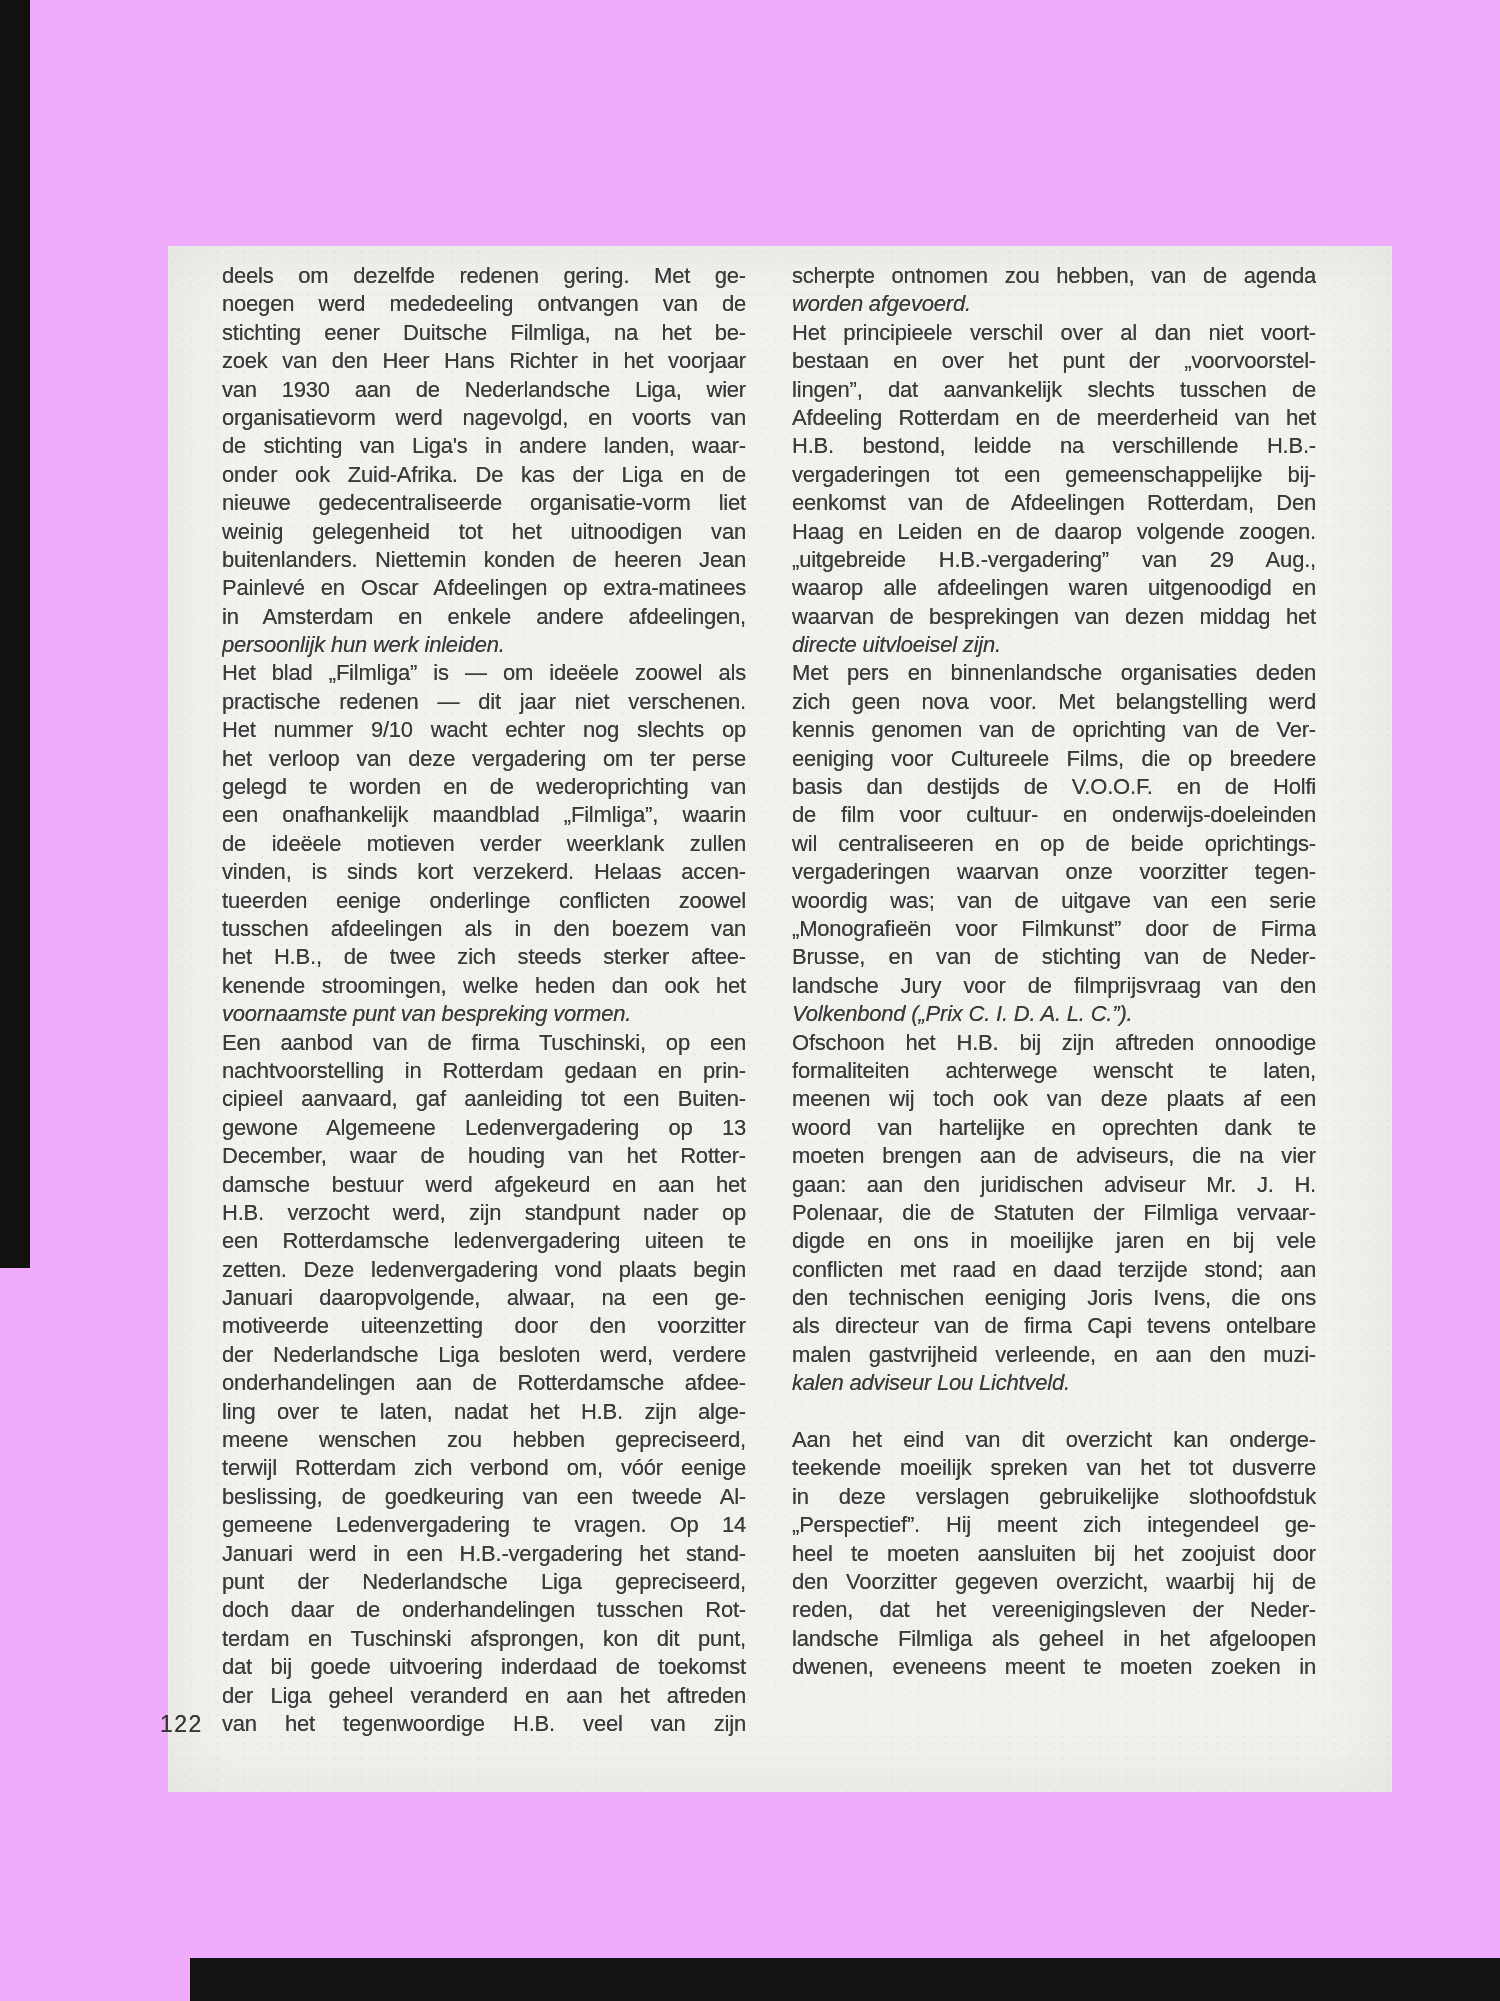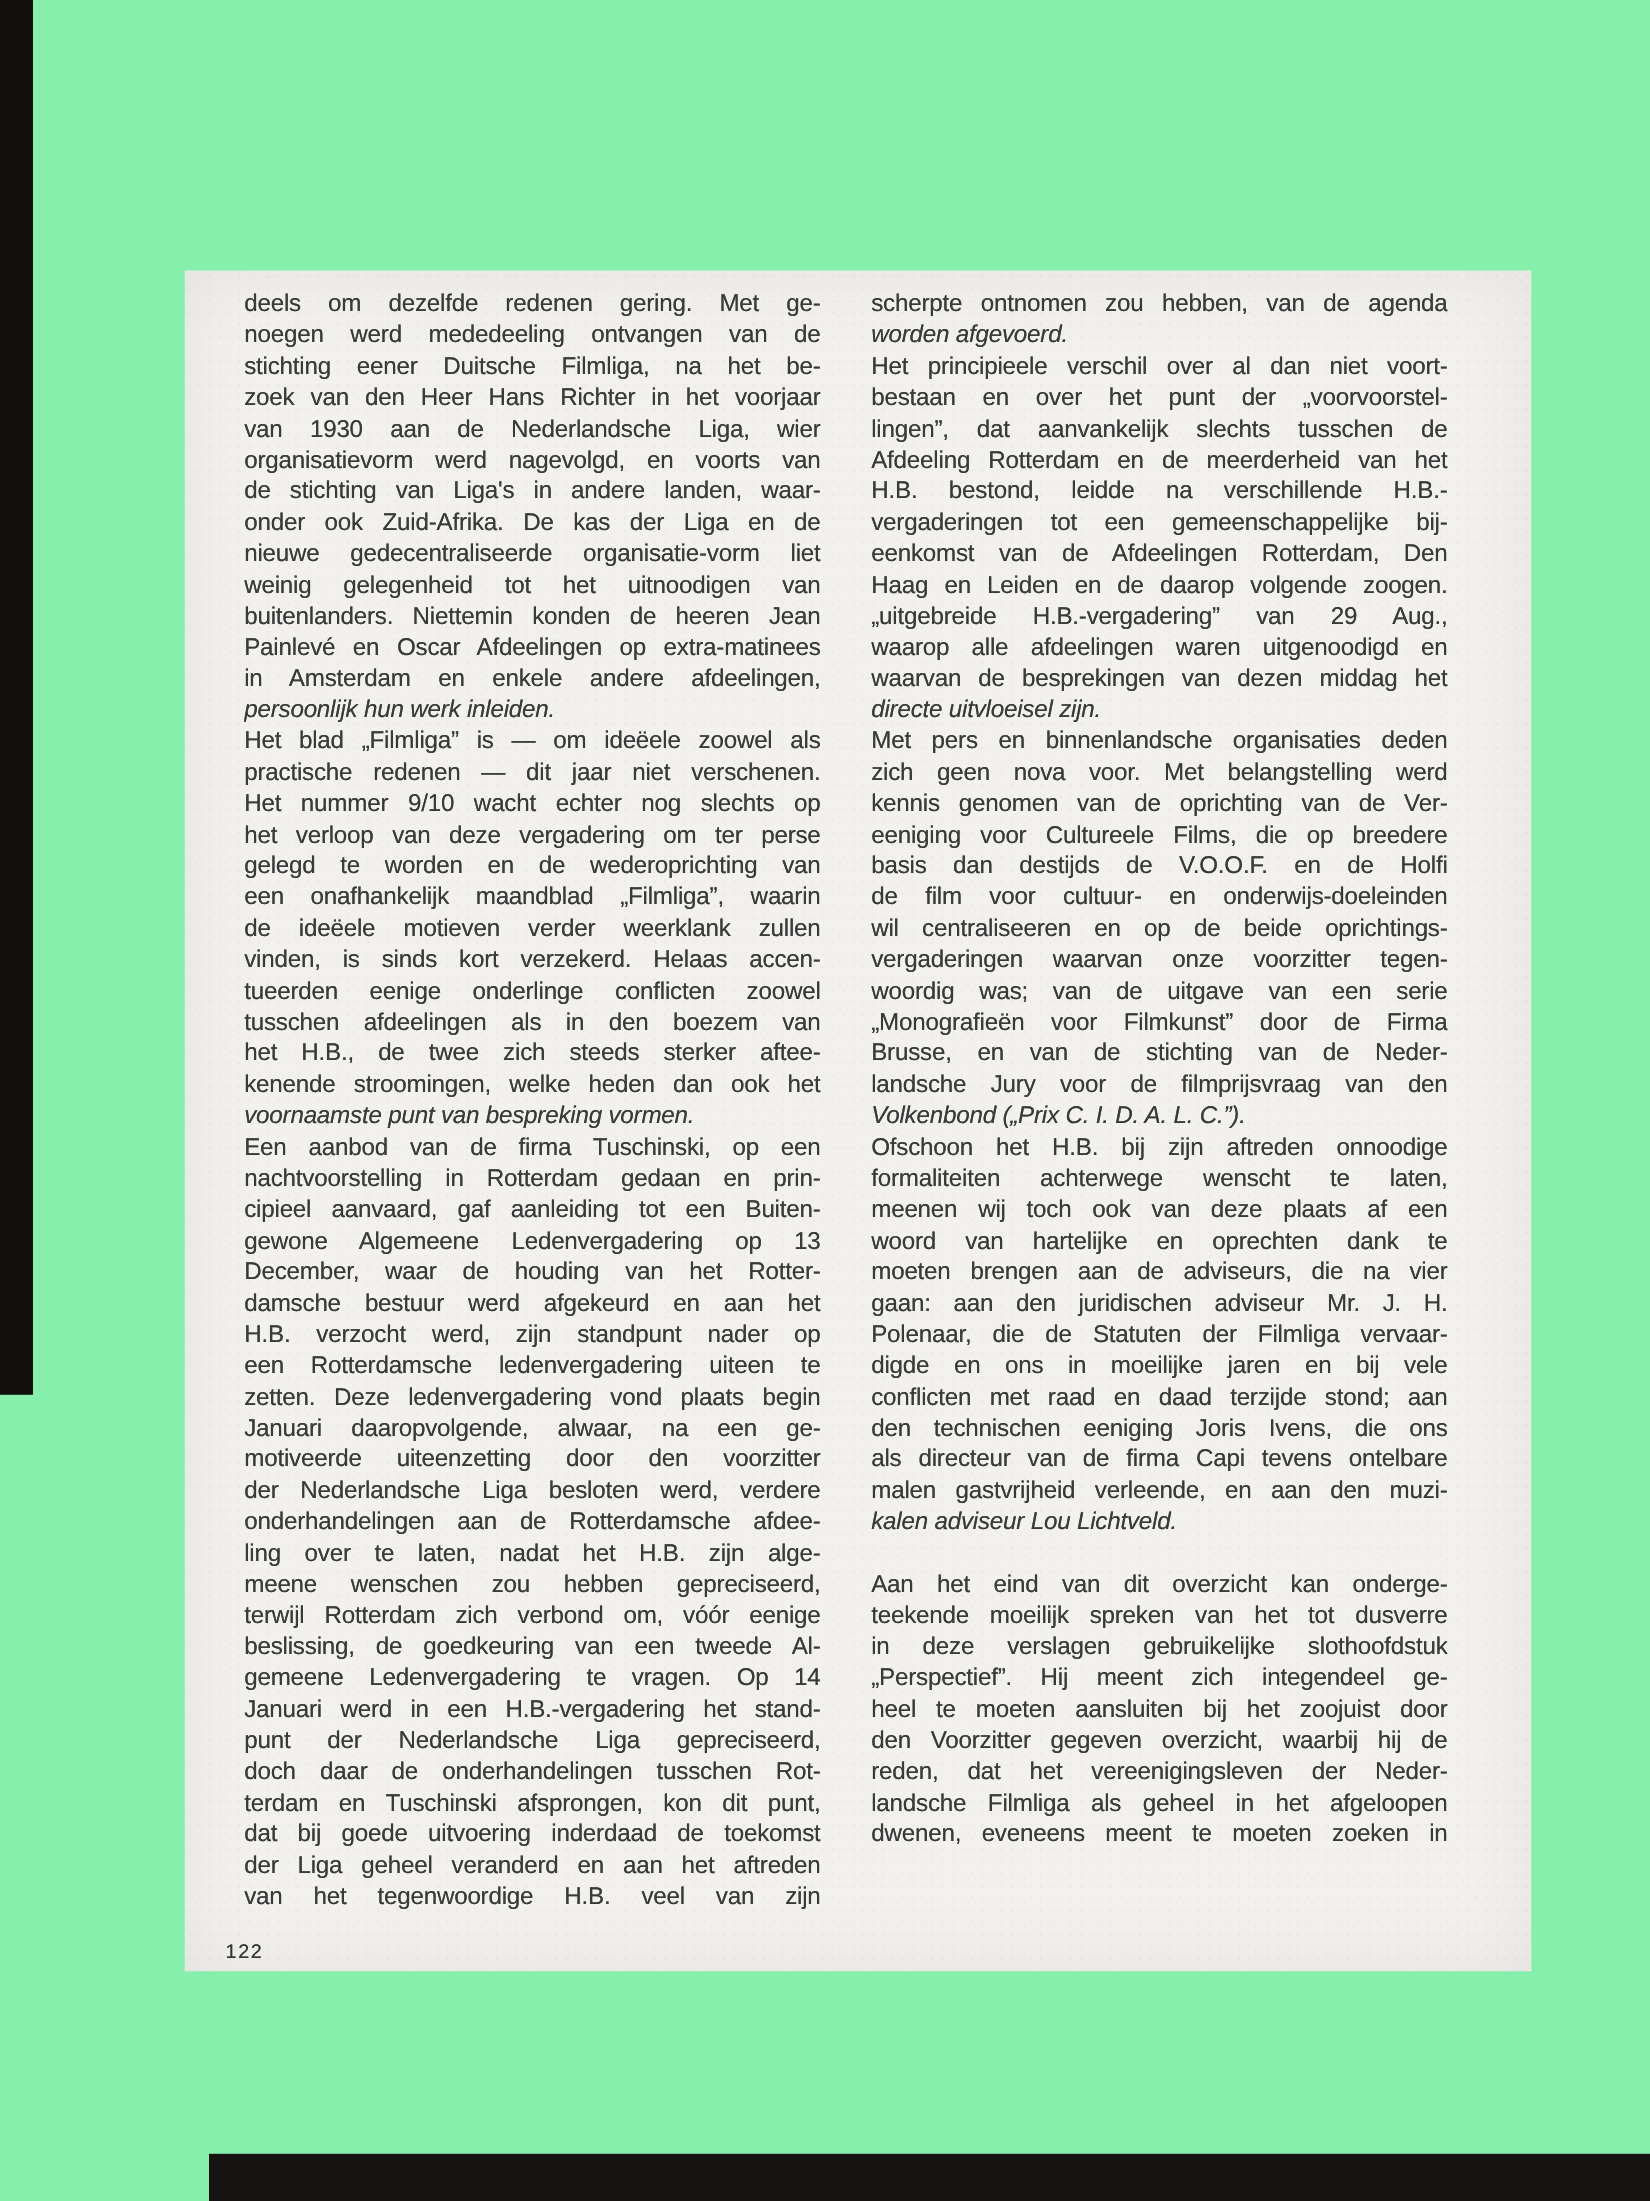--- a/index.html
+++ b/index.html
@@ -1,20 +1,20 @@
 <!DOCTYPE html>
 <html><head>
 <meta charset="utf-8">
 <style>
   html, body { margin: 0; padding: 0; background: #ffffff; }
   .canvas {
     position: relative;
     width: 1500px;
     height: 2001px;
-    background: #86efac;
+    background: #f0abfc;
     overflow: hidden;
     font-family: "Liberation Sans", sans-serif;
   }
   
   .page {
     position: absolute;
     left: 168px;
     top: 246px;
     width: 1224px;
     height: 1546px;
@@ -50,27 +50,26 @@
     text-align-last: justify;
   }
   .line.short {
     text-align: left;
     text-align-last: left;
     font-style: italic;
   }
   .page-number {
     position: absolute;
     left: 160px;
-    top: 1760px;
-    font-size: 18px;
+    top: 1710px;
+    font-size: 23px;
     line-height: 28.4px;
     color: #343434;
     letter-spacing: 1.5px;
     text-shadow: 0 0 0.6px rgba(55,55,55,0.75);
-    margin-left: 45px;
   }
   
   .left-bar {
     position: absolute;
     left: 0; top: 0;
     width: 30px; height: 1268px;
     background: #131110;
   }
   .bottom-bar {
     position: absolute;

